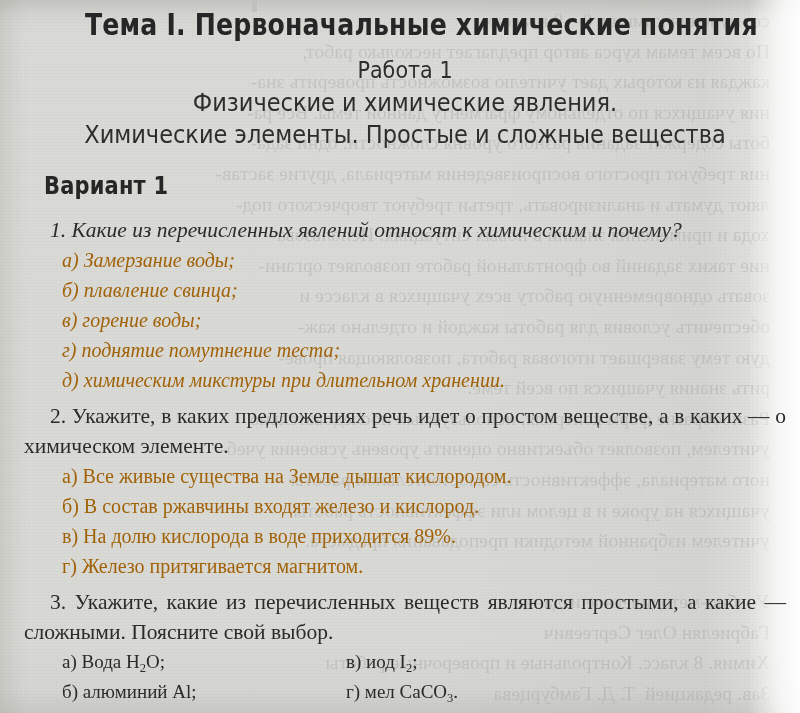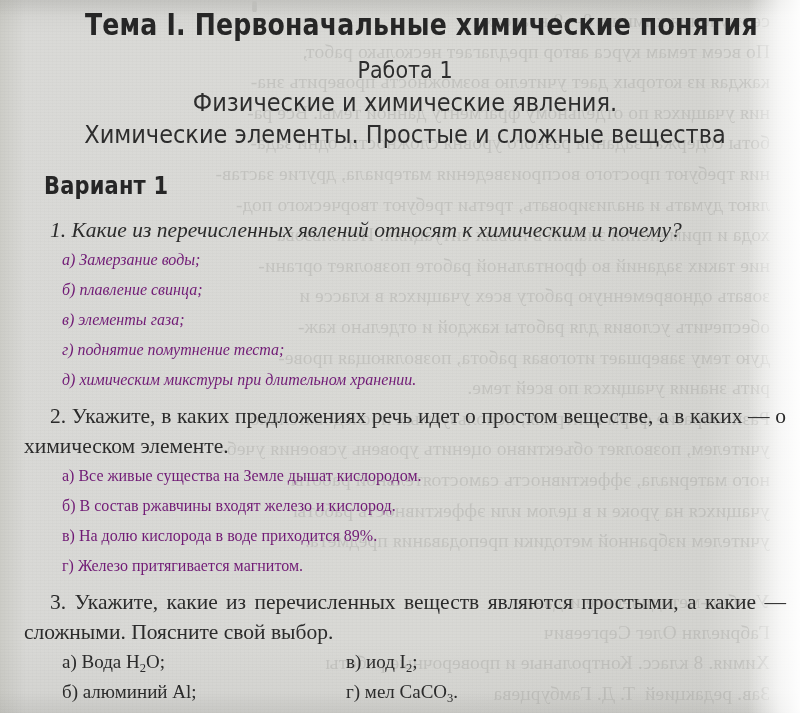--- a/index.html
+++ b/index.html
@@ -136,25 +136,25 @@
     hyphens: manual;
   }
   .qtext.tight  { text-align-last: left; }
 
   .opt-list {
     list-style: none;
     margin: 0;
     padding: 0;
   }
   .opt-list li {
-    font-size: 16px;
+    font-size: 20px;
     line-height: 30px;
     padding-left: 38px;
     white-space: nowrap;
-    color: #701a75;
+    color: #a16207;
   }
 
   
   .opt-grid {
     display: grid;
     grid-template-columns: 282px auto;
     grid-auto-rows: 30px;
     margin: 0;
     padding: 0 0 0 38px;
     list-style: none;
@@ -211,21 +211,21 @@
 
     <div class="subtitle-2">Химические элементы. Простые и сложные вещества</div>
 
     <div class="variant">Вариант 1</div>
 
     <div class="qblock" style="margin-top:14px;font-style:italic;">
       <p class="qtext tight">1. Какие из перечисленных явлений относят к химическим и почему?</p>
       <ul class="opt-list" id="q1opts">
           <li>а) Замерзание воды;</li>
           <li>б) плавление свинца;</li>
-          <li>в) элементы газа;</li>
+          <li>в) горение воды;</li>
           <li>г) поднятие помутнение теста;</li>
           <li>д) химическим микстуры при длительном хранении.</li>
         </ul>
     </div>
 
     <div class="qblock" style="margin-top:6px;">
       <p class="qtext tight">2. Укажите, в каких предложениях речь идет о простом ве­ществе, а в каких — о химическом элементе.</p>
       <ul class="opt-list" id="q2opts">
           <li>а) Все живые существа на Земле дышат кислородом.</li>
           <li>б) В состав ржавчины входят железо и кислород.</li>

